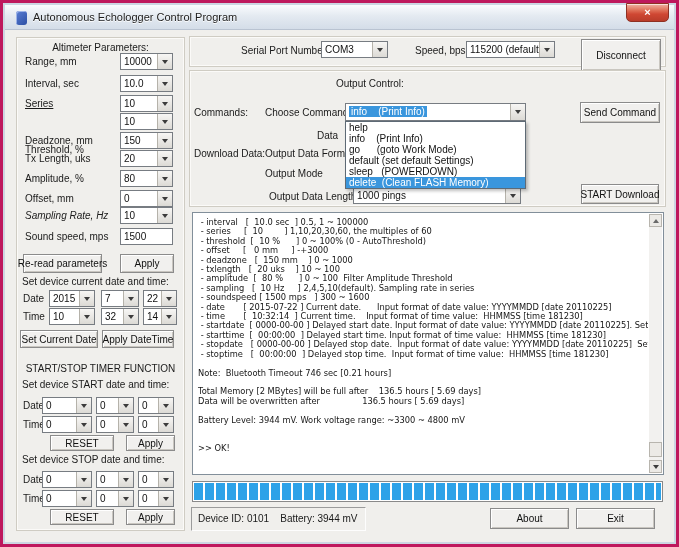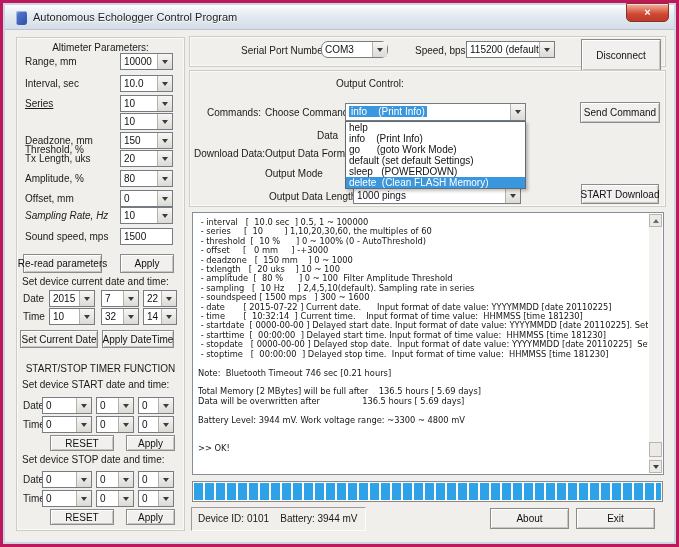--- a/index.html
+++ b/index.html
@@ -271,39 +271,39 @@
     <div class="cbtn">
         <i class="tri"></i>
       </div>
   </div>
 
   <div class="btn" style="left:47px;top:506px;width:64px;height:16px;">RESET</div>
   <div class="btn" style="left:123px;top:506px;width:49px;height:16px;">Apply</div>
 
   <div class="gb" style="left:186px;top:33px;width:477px;height:31px;"></div>
   <div class="lbl" style="left:238px;top:42px;">Serial Port Number</div>
-  <div class="combo" style="left:318px;top:38px;width:67px;border-radius:7px;">
+  <div class="combo" style="left:318px;top:38px;width:67px;">
     <div class="cval">COM3</div>
     <div class="cbtn">
         <i class="tri"></i>
       </div>
   </div>
   <div class="lbl" style="left:412px;top:42px;">Speed, bps</div>
   <div class="combo" style="left:463px;top:38px;width:89px;">
     <div class="cval">115200 (default)</div>
     <div class="cbtn">
         <i class="tri"></i>
       </div>
   </div>
   <div class="btn" style="left:578px;top:36px;width:80px;height:32px;">Disconnect</div>
 
   <div class="gb" style="left:186px;top:67px;width:477px;height:137px;"></div>
   <div class="lbl" style="left:333px;top:75px;">Output Control:</div>
 
-  <div class="lbl" style="left:191px;top:104px;margin-left:13px;">Commands:</div>
+  <div class="lbl" style="left:191px;top:104px;">Commands:</div>
   <div class="lbl" style="left:262px;top:104px;">Choose Command</div>
   <div class="combo" style="left:342px;top:100px;width:181px;height:18px;">
     <div class="cval"><span class="hl">info    (Print Info)</span></div>
     <div class="cbtn">
         <i class="tri"></i>
       </div>
   </div>
   <div class="btn" style="left:577px;top:99px;width:80px;height:21px;">Send Command</div>
 
   <div class="lbl" style="left:314px;top:127px;">Data</div>

